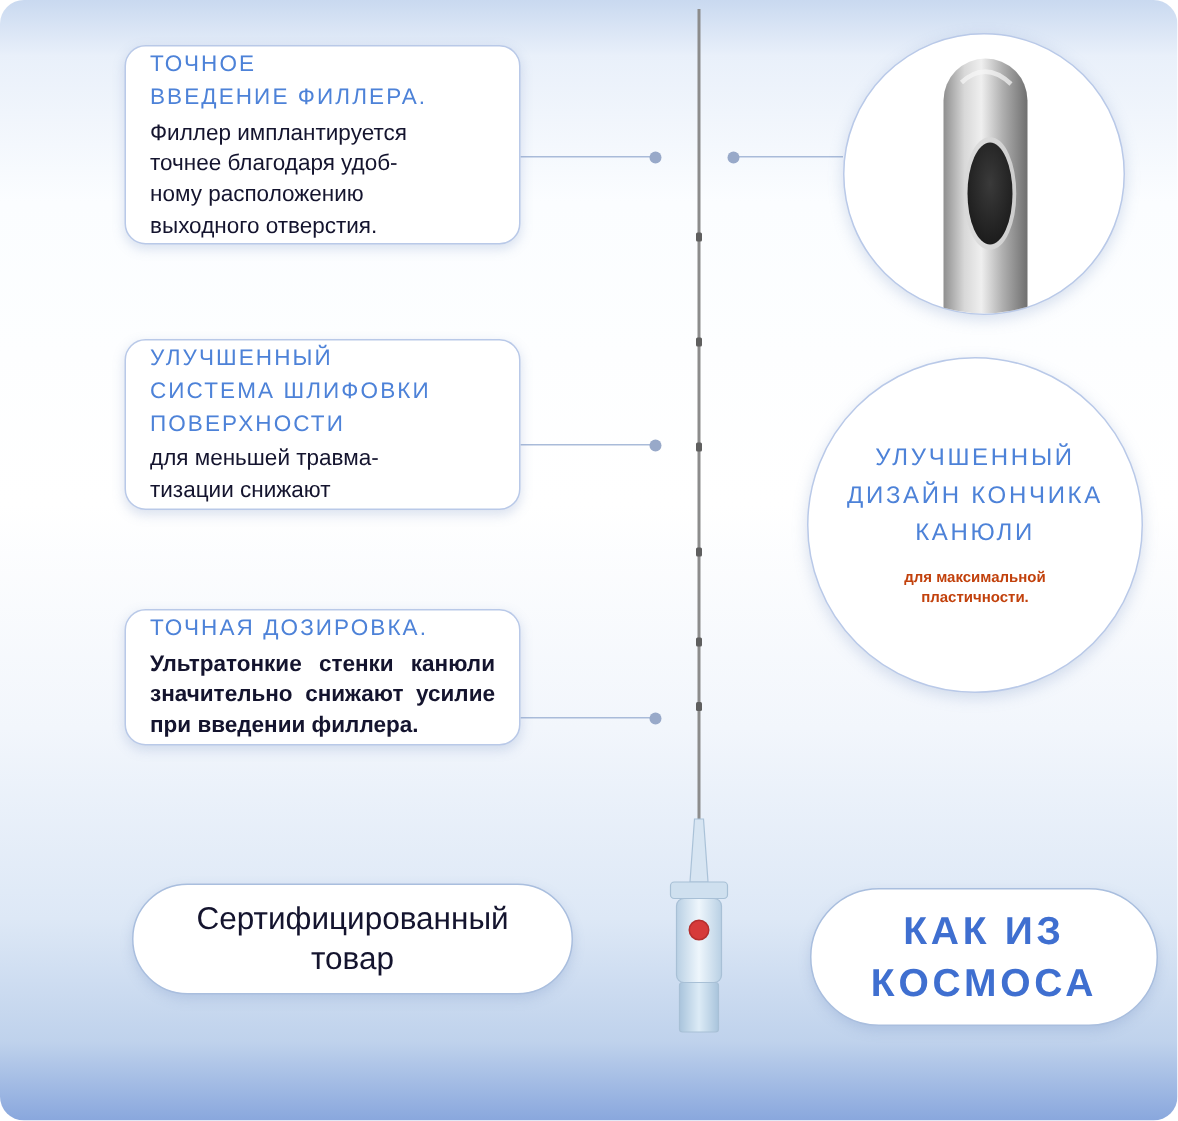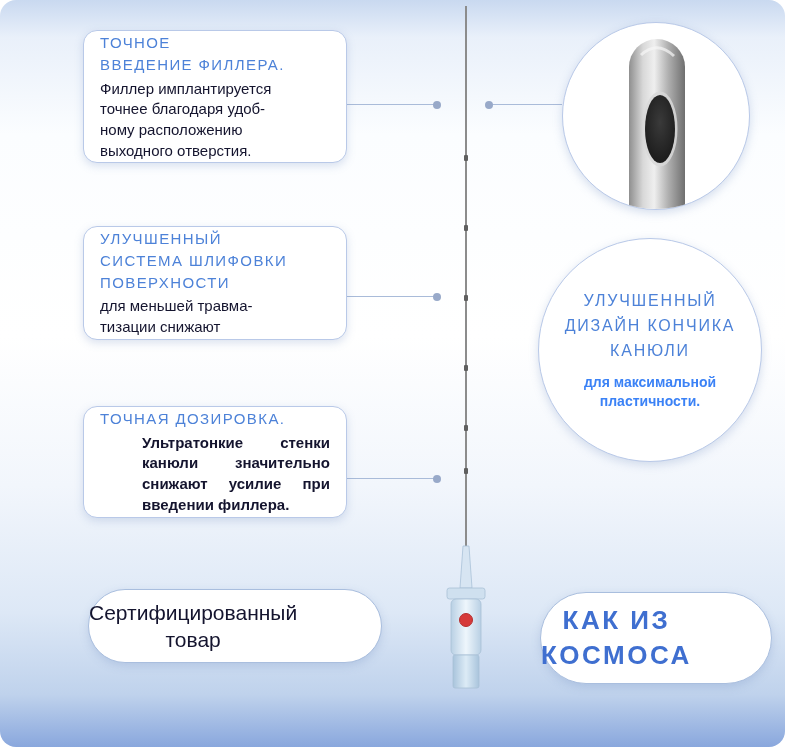--- a/index.html
+++ b/index.html
@@ -24,21 +24,21 @@
     padding:1px 16px;
   }
   .callout-title{
     color:#4d82d8;font-size:15px;letter-spacing:1.4px;
     line-height:1.45;font-weight:400;
   }
   .callout-body{
     color:#14142e;font-size:15px;line-height:1.38;margin-top:3px;
   }
   .callout-body.justify{
-    text-align:justify;font-weight:bold;margin-left:42px;
+    text-align:justify;font-weight:bold;
   }
 
   
   .connector{
     position:absolute;height:0;border-top:1.5px solid #a9bbd9;
   }
   .cdot{
     position:absolute;top:-4.5px;width:8px;height:8px;border-radius:50%;
     background:#98a9c9;
   }
@@ -55,29 +55,29 @@
   .tip-circle{left:562px;top:22px;width:186px;height:186px;}
   .feature-circle{
     left:538px;top:238px;width:222px;height:222px;
     display:flex;flex-direction:column;align-items:center;justify-content:center;
     text-align:center;
   }
   .feature-title{
     color:#4d82d8;font-size:16px;letter-spacing:1.8px;line-height:1.55;
   }
   .feature-body{
-    color:#3b82f6;font-size:14px;font-weight:bold;line-height:1.35;margin-top:10px;
+    color:#c2410c;font-size:10px;font-weight:bold;line-height:1.35;margin-top:10px;
   }
 
   
   .cannula{position:absolute;left:440px;top:0;}
 
   
   .badge{
-    position:absolute;display:flex;align-items:center;
+    position:absolute;display:flex;align-items:center;justify-content:center;
     background:#ffffff;border:1.5px solid #a9bede;
     box-shadow:0 3px 8px rgba(110,140,190,.25);
     text-align:center;
   }
   .badge-certified{
     left:88px;top:589px;width:292px;height:72px;border-radius:38px;
     color:#14142e;font-size:21px;line-height:1.3;
   }
   .badge-slogan{
     left:540px;top:592px;width:230px;height:90px;border-radius:46px;

